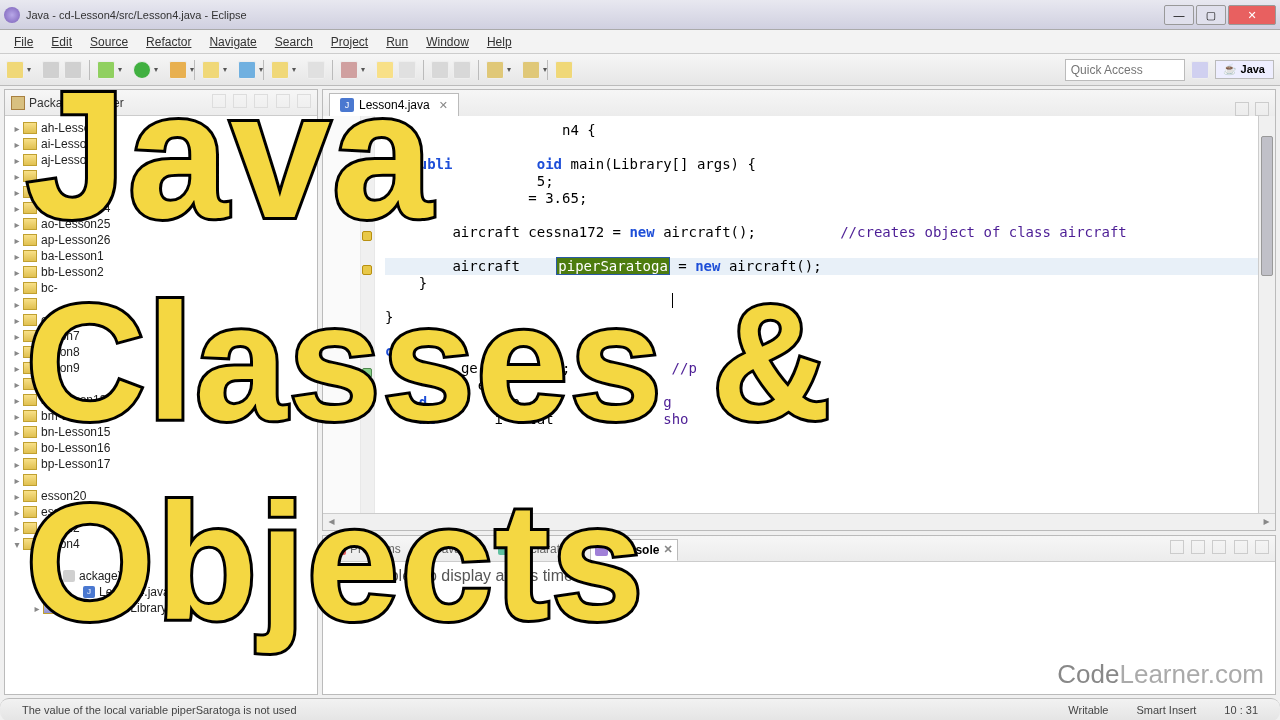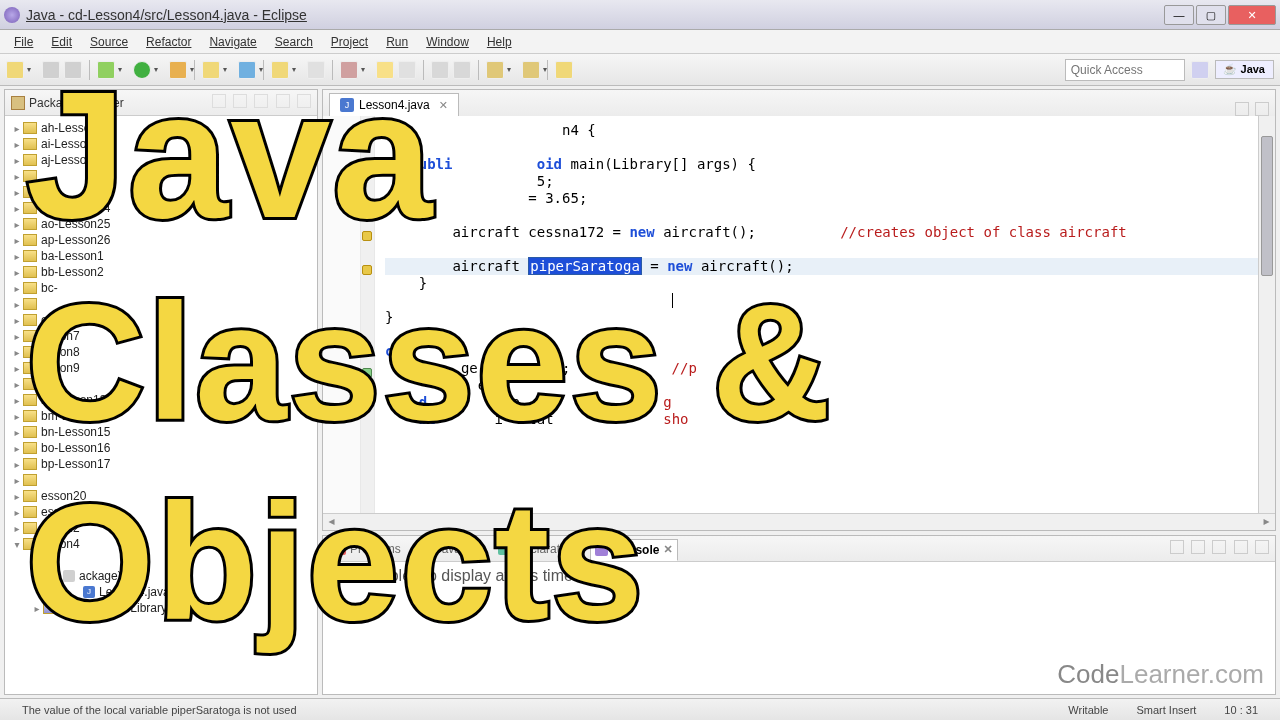--- a/index.html
+++ b/index.html
@@ -1,21 +1,21 @@
 <!DOCTYPE html>
 <html><head>
 <meta charset="utf-8">
 <style>
 * { box-sizing: border-box; margin: 0; padding: 0; }
 body { font-family: "Segoe UI", Tahoma, sans-serif; font-size: 12px; background: #f0f0f0; width: 1280px; height: 720px; overflow: hidden; position: relative; }
 
 
 .titlebar { height: 30px; background: linear-gradient(#e8e8f0, #d0d0e0); display: flex; align-items: center; padding: 0 4px; border-bottom: 1px solid #aaa; }
 .titlebar .app-icon { width: 16px; height: 16px; background: radial-gradient(circle,#b8a8e8,#7a5fb8); border-radius: 50%; margin-right: 6px; }
-.titlebar .title { flex: 1; color: #333; font-size: 14px; text-decoration: underline; }
+.titlebar .title { flex: 1; color: #333; font-size: 11px; }
 .winbtns { display: flex; gap: 2px; }
 .winbtn { width: 30px; height: 20px; text-align: center; line-height: 18px; border: 1px solid #999; background: #e0e0ec; font-size: 11px; border-radius: 2px; }
 .winbtn.close { background: #e86060; color: #fff; width: 48px; }
 
 
 .menubar { height: 24px; background: #f3f3f3; display: flex; align-items: center; padding: 0 6px; border-bottom: 1px solid #ccc; gap: 2px; }
 .menubar span { padding: 3px 8px; color: #333; cursor: default; text-decoration: underline; }
 
 
 .toolbar { height: 32px; background: linear-gradient(#f6f6f6,#e6e6e6); border-bottom: 1px solid #bbb; display: flex; align-items: center; padding: 0 6px; gap: 4px; }
@@ -57,22 +57,22 @@
 .tabs .rc { display:flex; gap:6px; padding-right:6px; }
 .tabs .rc span { width:14px; height:14px; border:1px solid #ccc; }
 
 .code { flex:1; display:flex; position:relative; overflow:hidden; }
 .gutter { width:38px; background:#fafafa; border-right:1px solid #e8e8e8; }
 .ruler { width:14px; background:#f0f0f0; border-right:1px solid #e8e8e8; position:relative; }
 .marker { position:absolute; left:1px; width:10px; height:10px; background:#e8c848; border:1px solid #b89010; border-radius:2px; }
 .codearea { flex:1; padding:6px 0 0 10px; font-family: Consolas, monospace; font-size:14px; line-height:17px; white-space:pre; color:#000; overflow:auto; }
 .hl-line { background:#e8f0f8; display:inline-block; width:100%; }
 .kw { color:#1d4ed8; font-weight:bold; }
-.cmt { color:#b91c1c; }
-.sel { background:#1d4ed8; color:#fff; padding:0 1px; border:1px solid #2a5aa6; }
+.cmt { color:#4c1d95; }
+.sel { background:#4d7c0f; color:#fff; padding:0 1px; border:1px solid #2a5aa6;margin-left:28px; }
 .cursor { display:inline-block; width:1px; height:15px; background:#000; vertical-align:text-bottom; }
 .vscroll { width:17px; background:#f0f0f0; border-left:1px solid #ccc; position:relative; }
 .vthumb { position:absolute; top:20px; left:2px; right:2px; height:140px; background:#c0c0c8; border:1px solid #999; border-radius:2px; }
 .hscroll { height:17px; background:#f0f0f0; border-top:1px solid #ccc; display:flex; }
 .hscroll .lar { width:17px; text-align:center; color:#888; }
 
 
 .bottompane { height:160px; background:#fff; border:1px solid #bbb; margin-top:4px; display:flex; flex-direction:column; }
 .btabs { height:26px; background:linear-gradient(#f6f6f6,#ececec); display:flex; align-items:center; padding:0 6px; border-bottom:1px solid #ccc; font-size:12px; gap:10px;justify-content:space-between; }
 .btab { display:flex; align-items:center; gap:4px; color:#666; padding:3px 4px; }
@@ -80,21 +80,21 @@
 .btab .bic { width:13px; height:13px; border-radius:2px; }
 .btab .bic.prob { background:#e86060; }
 .btab .bic.jdoc { background:#70a0e0; }
 .btab .bic.decl { background:#60c0a0; }
 .btab .bic.cons { background:#a080d8; }
 .btabs .flex { flex:1; }
 .btabs .rtools span { display:inline-block; width:14px; height:14px; border:1px solid #ccc; margin-left:4px; }
 .console { flex:1; padding:5px 8px; font-size:16px; color:#555; }
 
 
-.statusbar { height:23px; background:linear-gradient(#f2f2f2,#e4e4e4); border-top:1px solid #bbb; display:flex; align-items:center; padding:0 8px; font-size:11px; color:#444; }
+.statusbar { height:23px; background:linear-gradient(#f2f2f2,#e4e4e4); border-top:1px solid #bbb; display:flex; align-items:center; padding:0 8px; font-size:11px; color:#444;border-radius:9px; }
 .statusbar .cell { padding:0 14px; }
 .statusbar .flex { flex:1; }
 
 
 .overlay-text { position:absolute; left:26px; font-family: Impact, "Arial Black", sans-serif; font-weight:900; color:#f4d742; -webkit-text-stroke: 6px #000; paint-order: stroke fill; text-stroke: 6px #000; letter-spacing: 2px; pointer-events:none; }
 .ov1 { top:65px; font-size:180px; line-height:180px; }
 .ov2 { top:280px; font-size:165px; line-height:165px;text-align:right; }
 .ov3 { top:480px; font-size:165px; line-height:165px; }
 
 .watermark { position:absolute; right:16px; bottom:30px; font-size:26px; color:#888; font-family: Arial; pointer-events:none; }

